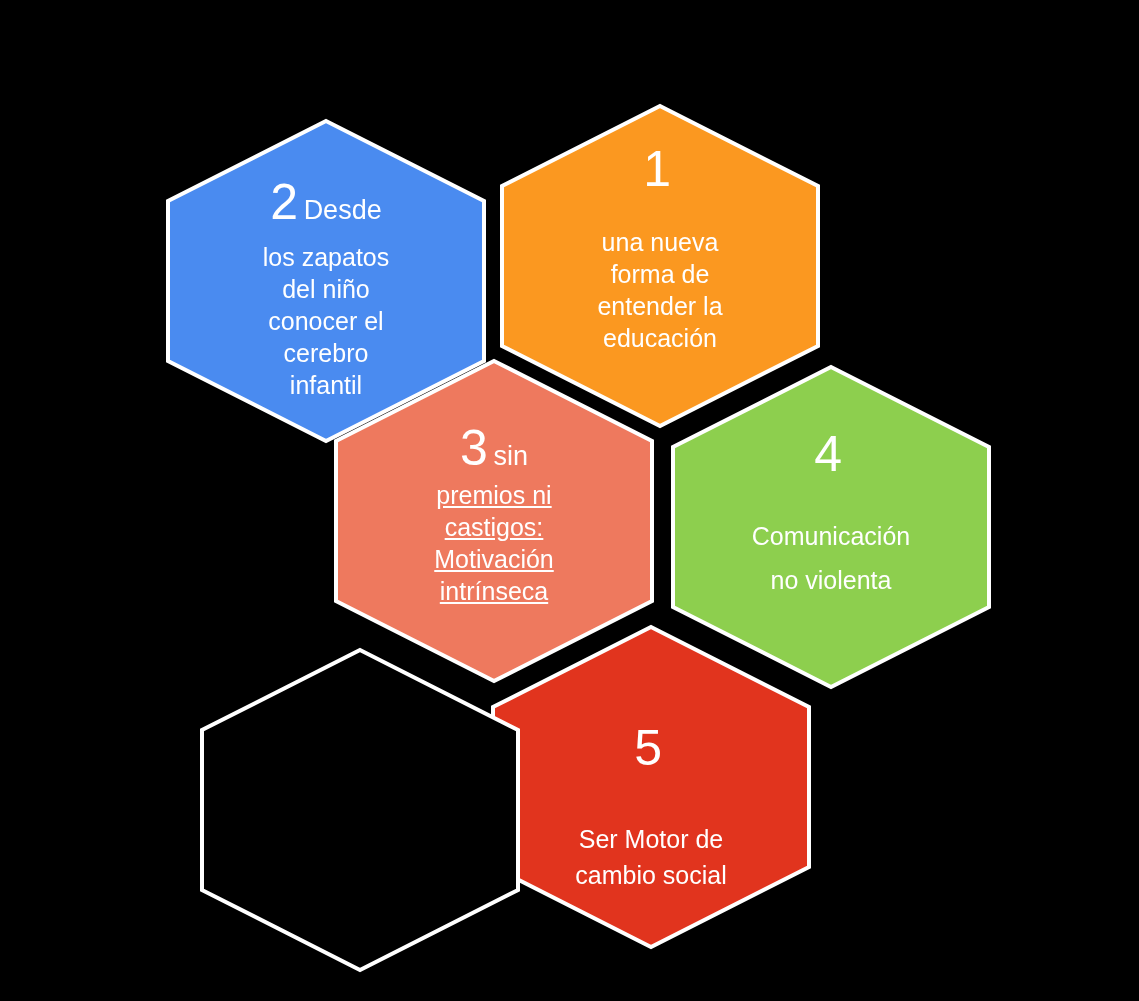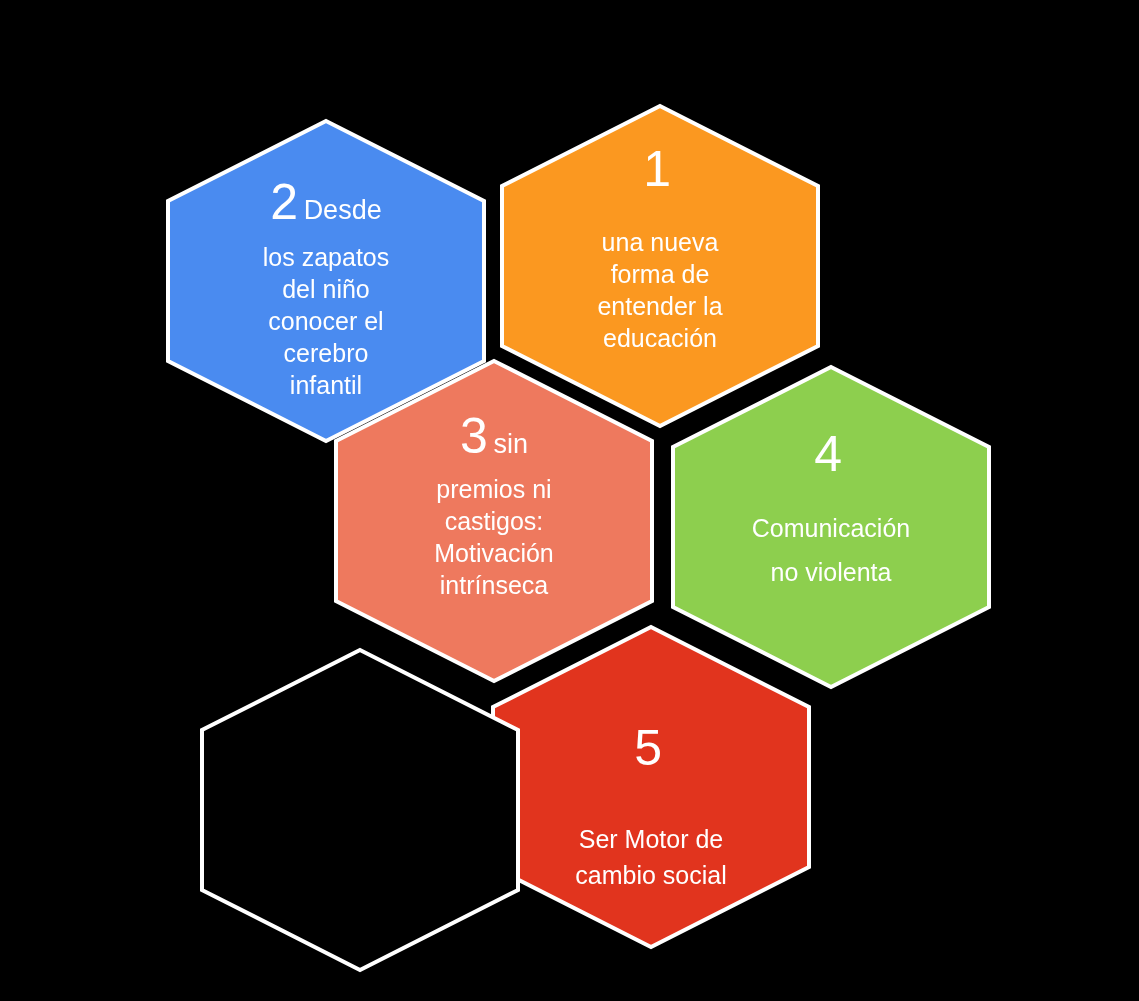--- a/index.html
+++ b/index.html
@@ -73,28 +73,28 @@
   #hex-2 { left: 167px; top: 121px; }
   #hex-2 .hex-label { padding-top: 56px; }
   #hex-2 .hex-body { margin-top: 14px; }
 
   
   #hex-1 { left: 501px; top: 106px; }
   #hex-1 .hex-label { padding-top: 38px; }
   #hex-1 .hex-body { margin-top: 32px; }
 
   
-  #hex-3 { left: 335px; top: 349px; }
+  #hex-3 { left: 335px; top: 361px; }
   #hex-3 .hex-label { padding-top: 62px; }
-  #hex-3 .hex-body { margin-top: 12px; }
+  #hex-3 .hex-body { margin-top: 6px; text-decoration: underline; }
 
   
   #hex-4 { left: 672px; top: 367px; }
   #hex-4 .hex-label { padding-top: 62px; }
-  #hex-4 .hex-body { margin-top: 28px; line-height: 1.75; }
+  #hex-4 .hex-body { margin-top: 36px; line-height: 1.75; }
 
   
   #hex-5 { left: 492px; top: 627px; }
   #hex-5 .hex-label { padding-top: 96px; }
   #hex-5 .hex-body { margin-top: 48px; line-height: 1.45; }
 
   
   #hex-empty { left: 201px; top: 650px; }
 </style>
 </head>

